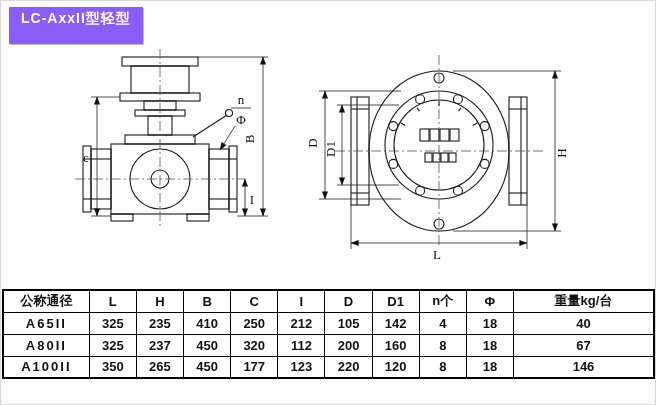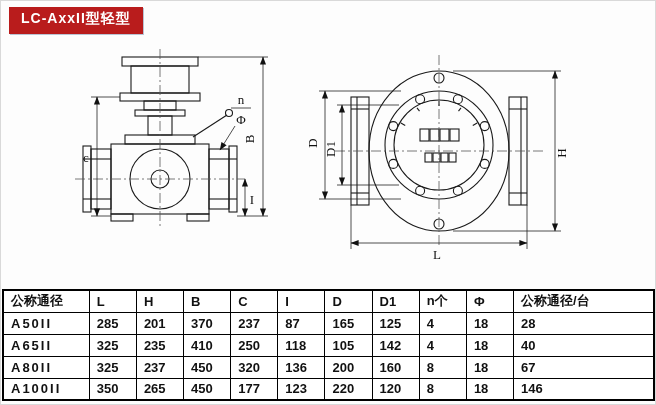--- a/index.html
+++ b/index.html
@@ -12,50 +12,50 @@
   .page {
     position: relative;
     width: 656px; height: 405px;
     background: #fdfdfd;
     border: 1px solid #d9d9d9;
     overflow: hidden;
   }
   .title-badge {
     position: absolute;
     top: 6px; left: 8px;
-    background: #b91c1c;
+    background: #8b5cf6;
     color: #ffffff;
     font-size: 14px;
     font-weight: bold;
     letter-spacing: 1px;
-    padding: 3px 12px 6px 12px;
+    padding: 3px 12px 16px 12px;
     box-shadow: 1px 1px 0 #b9c4d4;
   }
   svg.drawings { position: absolute; top: 28px; left: 0; }
   .dim-text {
     font-family: "Liberation Serif", serif;
     font-size: 13px;
     fill: #111;
   }
   table.spec-table {
     position: absolute;
     top: 288px; left: 1px;
     width: 653px;
     border-collapse: collapse;
     table-layout: fixed;
     font-size: 13px;
     background: #fff;
     border: 2px solid #000;
   }
   table.spec-table th, table.spec-table td {
     border: 1px solid #000;
-    text-align: left;
+    text-align: center;
     vertical-align: middle;
     height: 22px;
-    padding: 1px 7px;
+    padding: 1px 0;
     font-weight: bold;
     overflow: hidden;
     white-space: nowrap;
   }
   table.spec-table th { font-weight: bold; }
   table.spec-table td:first-child { letter-spacing: 2px; }
   table.spec-table .col-model { width: 86px; }
   table.spec-table .col-num { width: 47px; }
   table.spec-table .col-weight { width: 140px; }
 </style>
@@ -215,57 +215,44 @@
           <th class="col-model">公称通径</th>
           <th class="col-num">L</th>
           <th class="col-num">H</th>
           <th class="col-num">B</th>
           <th class="col-num">C</th>
           <th class="col-num">I</th>
           <th class="col-num">D</th>
           <th class="col-num">D1</th>
           <th class="col-num">n个</th>
           <th class="col-num">Φ</th>
-          <th class="col-weight">公称通径/台</th>
+          <th class="col-weight">重量kg/台</th>
         </tr>
     </thead>
     <tbody id="body-rows">
-        <tr>
-          <td>A50II</td>
-          <td>285</td>
-          <td>201</td>
-          <td>370</td>
-          <td>237</td>
-          <td>87</td>
-          <td>165</td>
-          <td>125</td>
-          <td>4</td>
-          <td>18</td>
-          <td>28</td>
-        </tr>
         <tr>
           <td>A65II</td>
           <td>325</td>
           <td>235</td>
           <td>410</td>
           <td>250</td>
-          <td>118</td>
+          <td>212</td>
           <td>105</td>
           <td>142</td>
           <td>4</td>
           <td>18</td>
           <td>40</td>
         </tr>
         <tr>
           <td>A80II</td>
           <td>325</td>
           <td>237</td>
           <td>450</td>
           <td>320</td>
-          <td>136</td>
+          <td>112</td>
           <td>200</td>
           <td>160</td>
           <td>8</td>
           <td>18</td>
           <td>67</td>
         </tr>
         <tr>
           <td>A100II</td>
           <td>350</td>
           <td>265</td>

